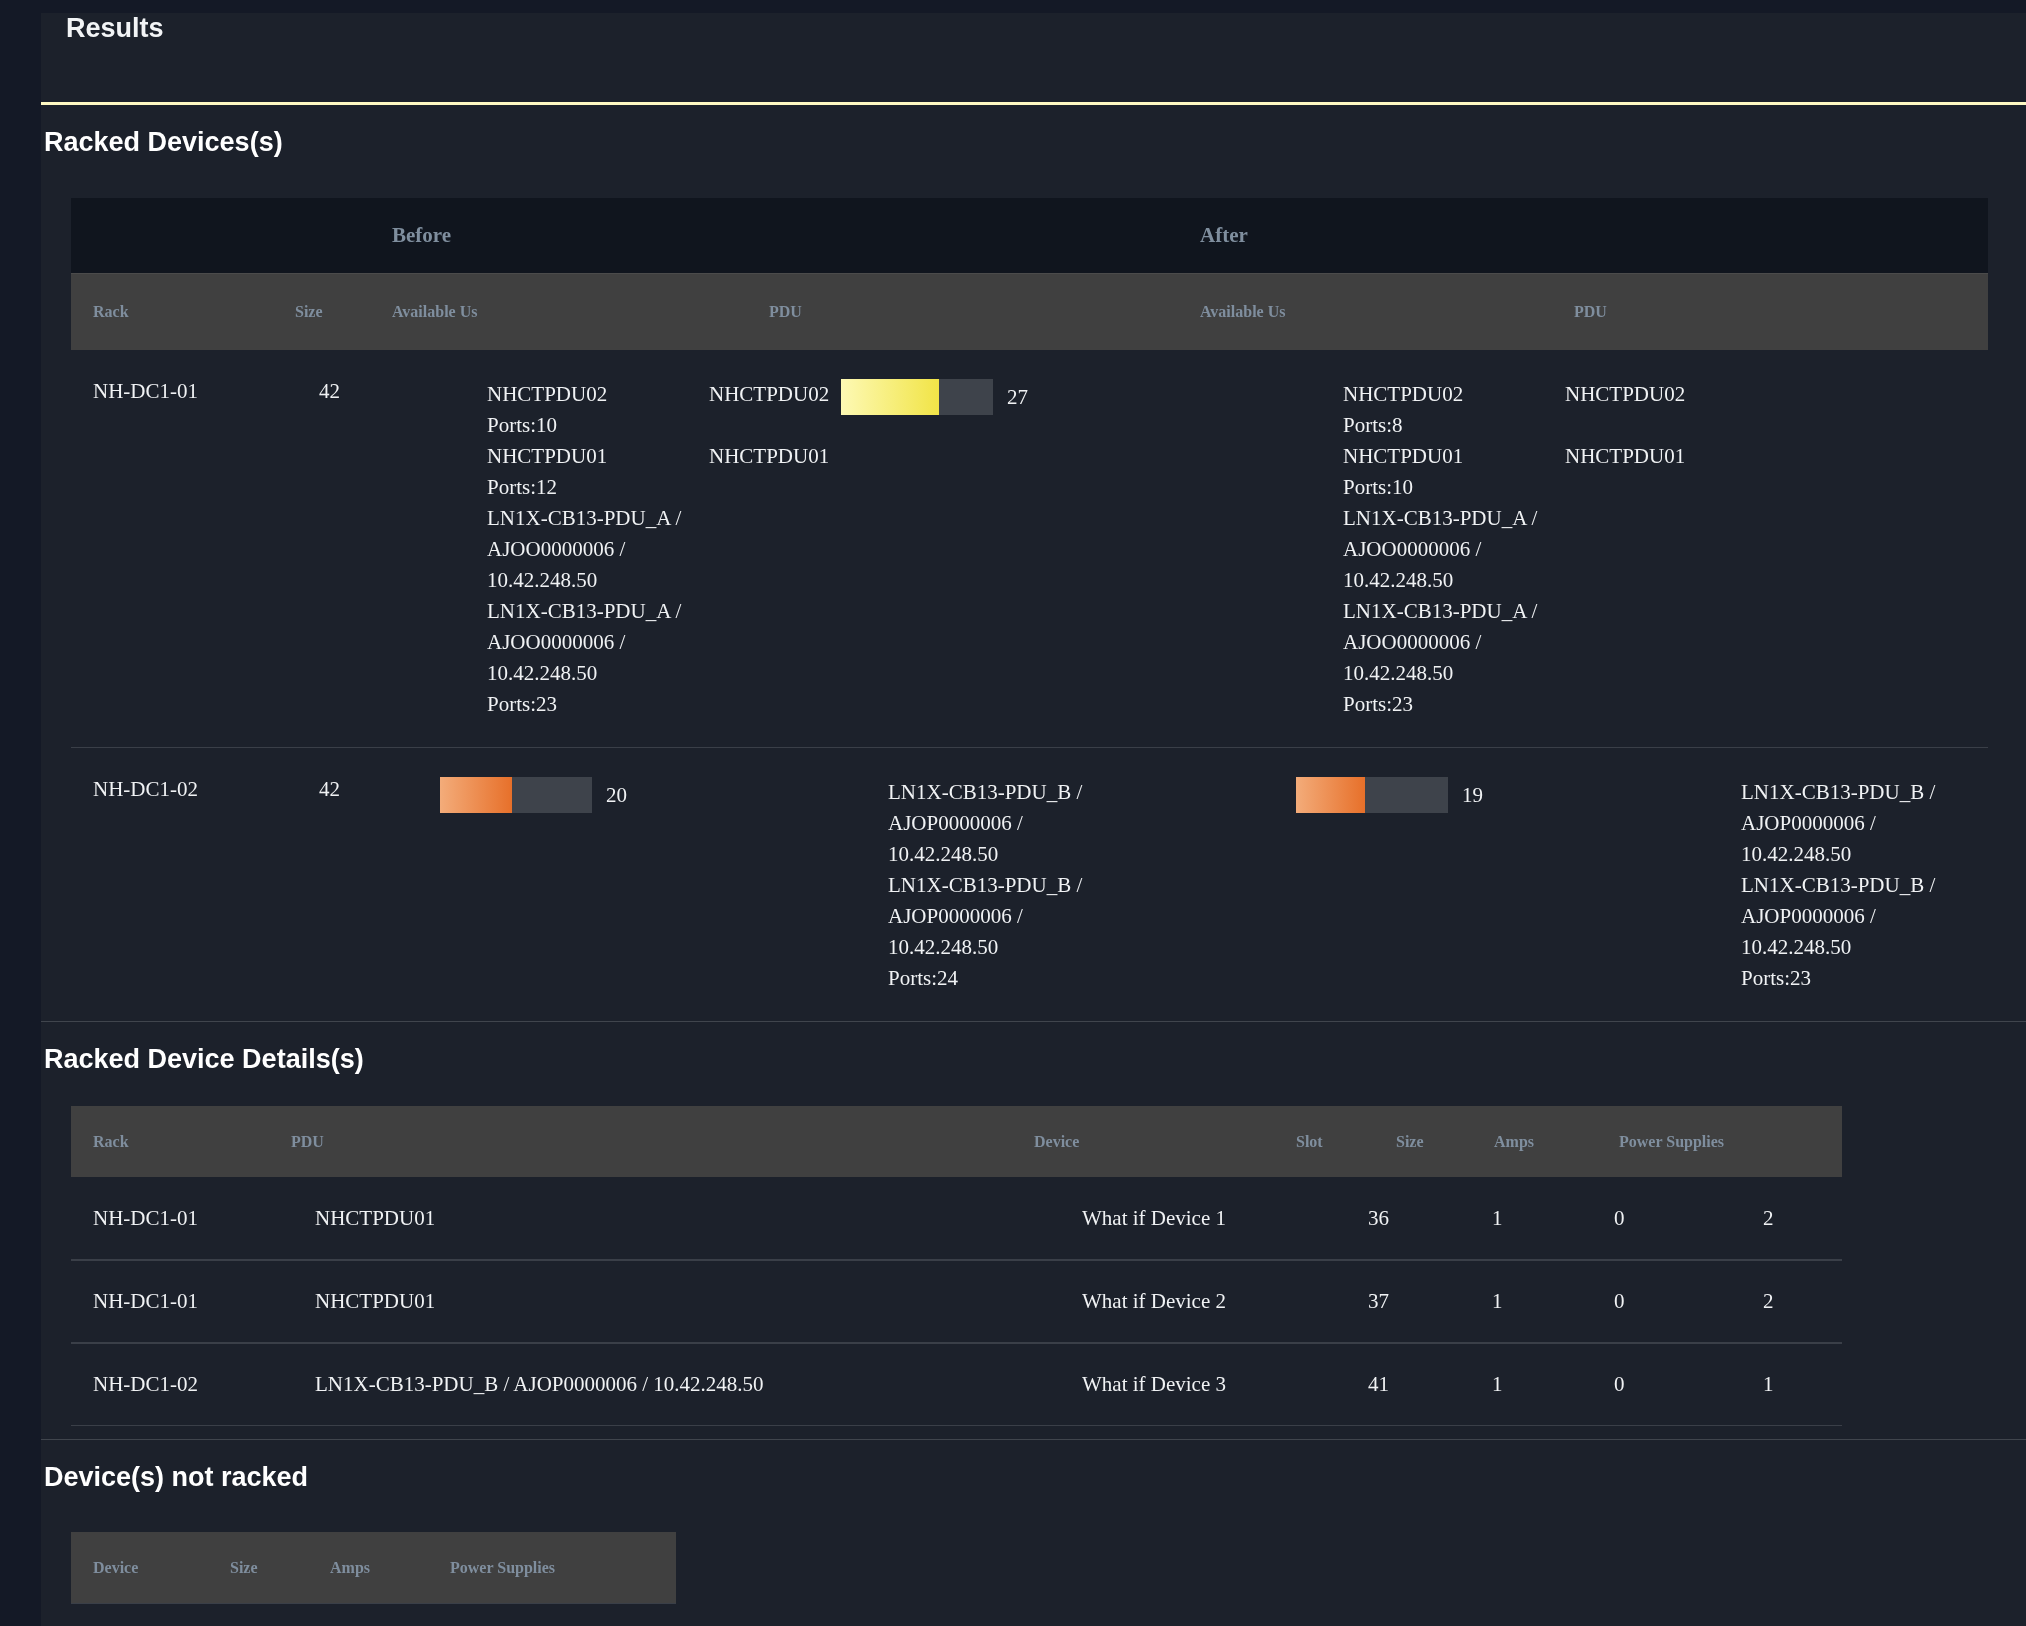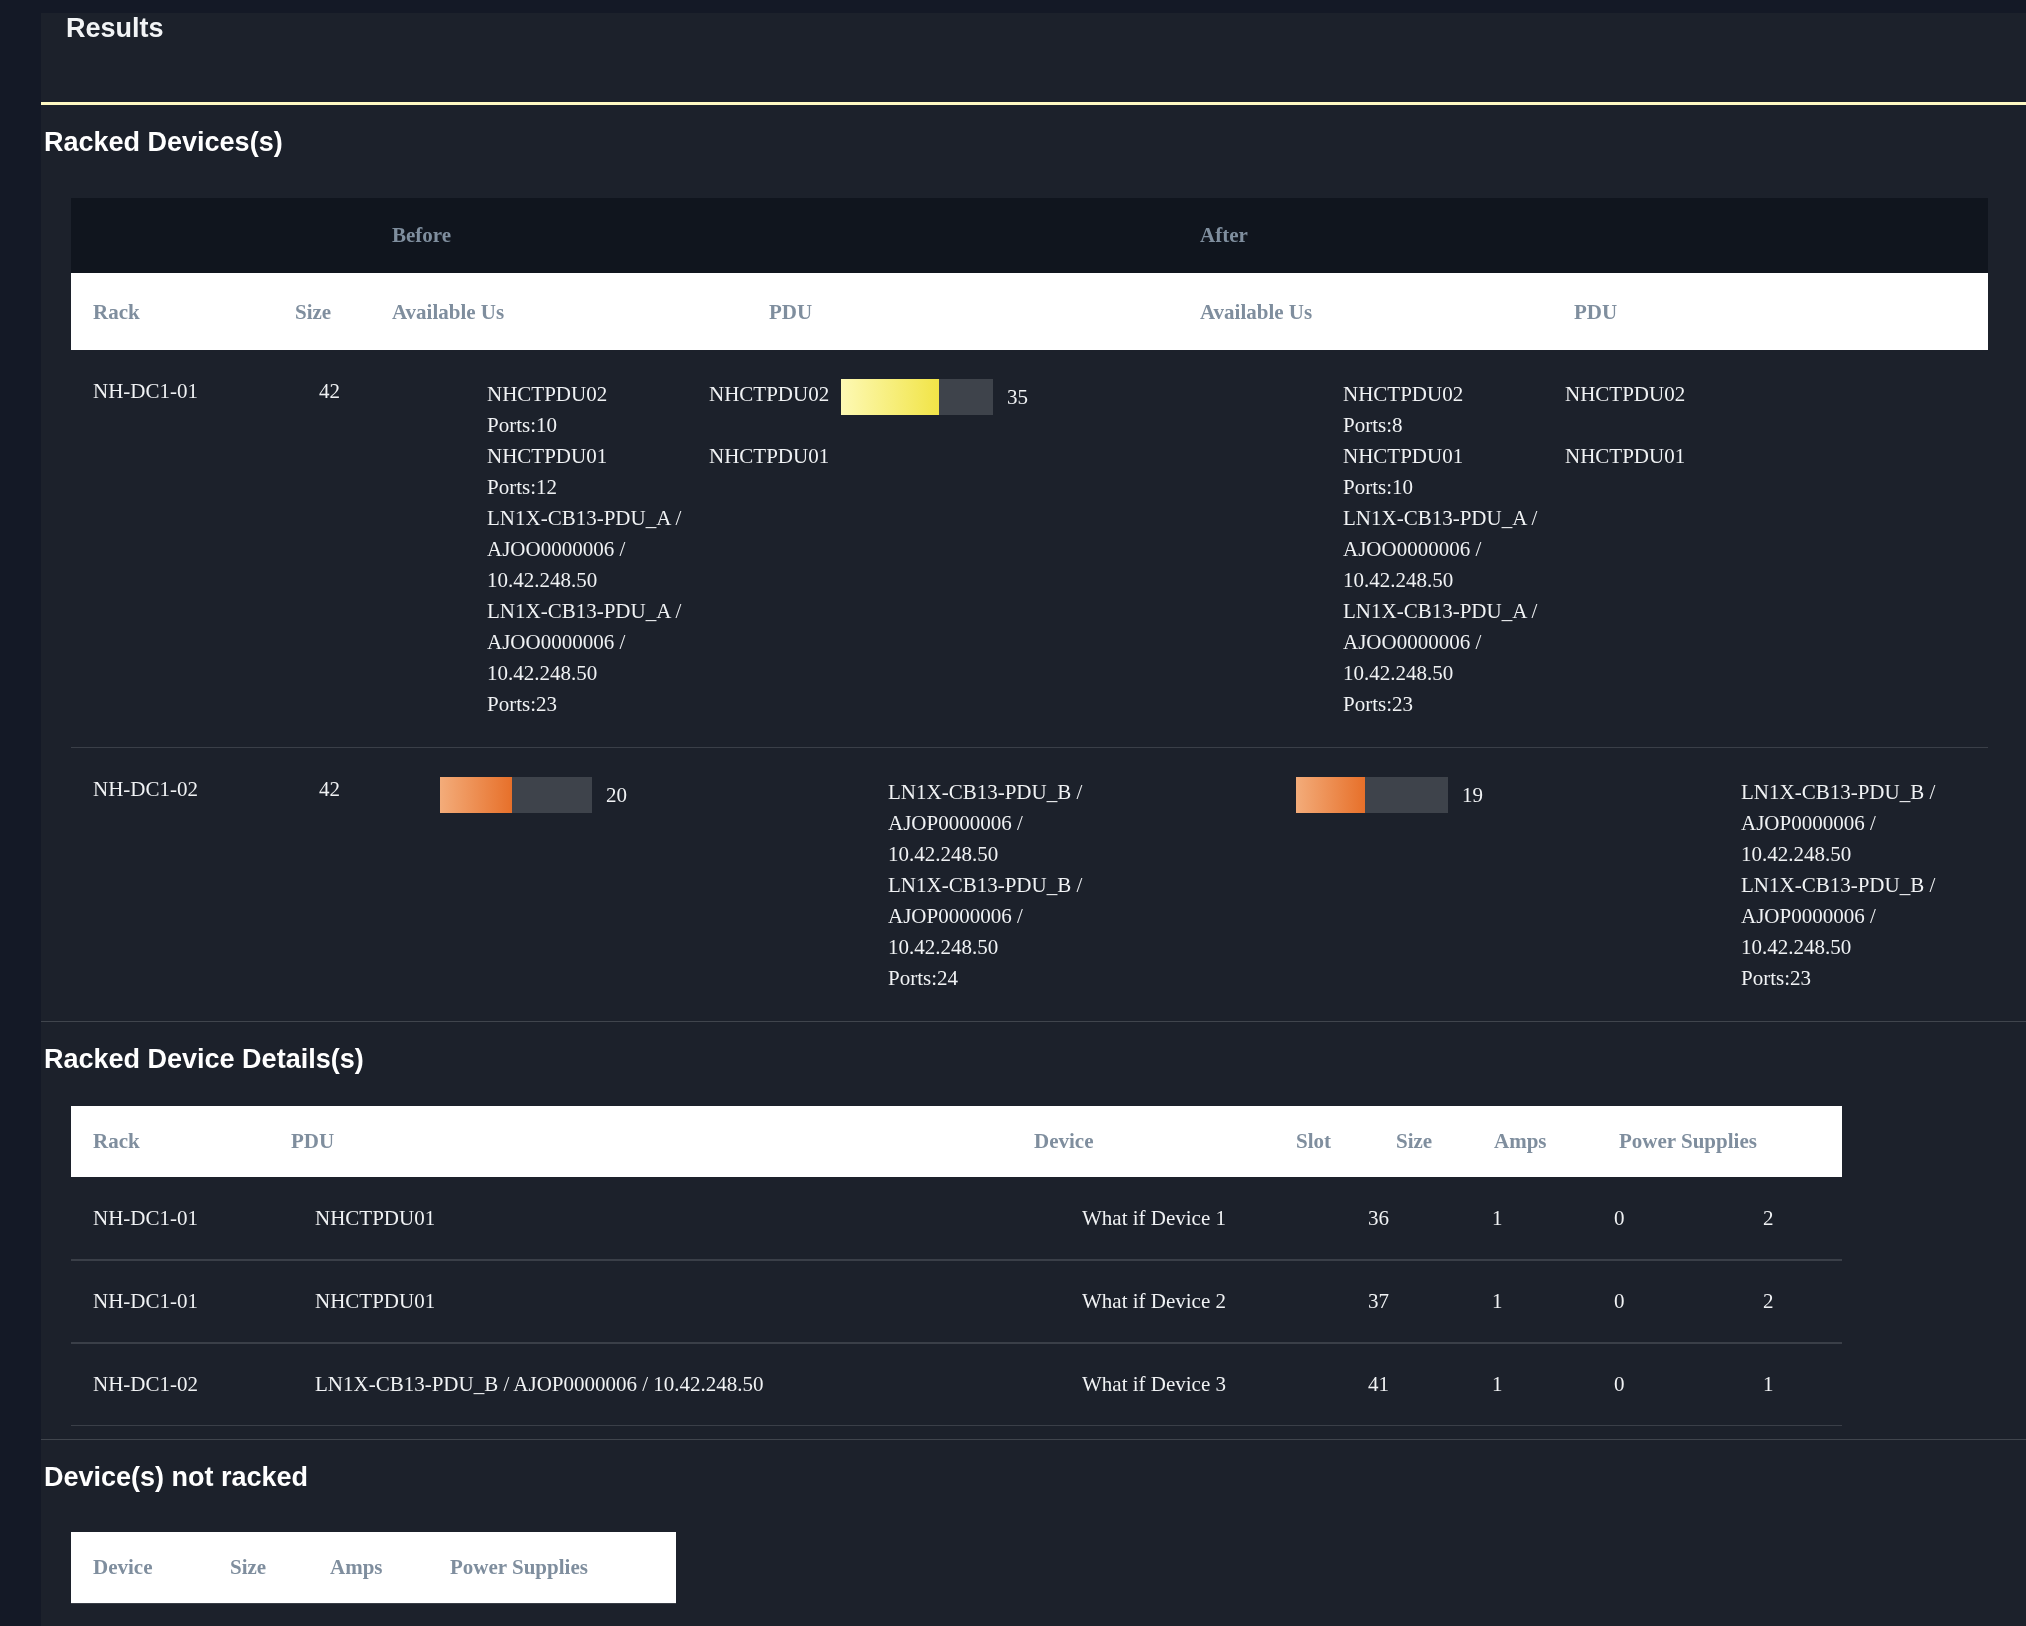--- a/index.html
+++ b/index.html
@@ -16,22 +16,22 @@
   .t-row{display:grid;padding-left:22px;box-sizing:border-box;}
   .t1{width:1917px;margin-top:39px;}
   .t1 .t-row{grid-template-columns:202px 97px 377px 431px 374px 416px;}
   .t2{width:1771px;margin-top:30px;}
   .t2 .t-row{grid-template-columns:198px 743px 262px 100px 98px 125px 223px;}
   .t3{width:605px;margin-top:38px;}
   .t3 .t-row{grid-template-columns:137px 100px 120px 226px;}
 
   .t-group{background:#10151e;height:75px;align-items:center;
            font-size:21px;font-weight:700;color:#7f8e9e;}
-  .t-head{background:#ffffff;height:77px;align-items:center;
-          font-size:21px;font-weight:700;color:#7f8e9e;border-top:1px solid rgba(255,255,255,0.06);}
+  .t-head{background:#404040;height:77px;align-items:center;
+          font-size:16px;font-weight:700;color:#7f8e9e;border-top:1px solid rgba(255,255,255,0.06);}
   .t2 .t-head,.t3 .t-head{height:71px;border-top:none;}
 
   .t-body-row{padding-top:29px;padding-bottom:27px;font-size:21px;color:#f0f2f4;gap:24px;}
   .t-body-row + .t-body-row{border-top:1px solid #3a3f48;}
   .t2 .t-body-row{padding-top:0;padding-bottom:0;height:83px;align-items:center;border-bottom:1px solid #3a3f48;}
   .t3-footline{border-bottom:1px solid #3a3f48;}
 
   .avail-cell{display:flex;align-items:flex-start;gap:14px;}
   .bar-track{width:152px;height:36px;background:#3e434b;flex:none;}
   .bar-fill{height:100%;}
@@ -85,21 +85,21 @@
               <div class="pdu-line">10.42.248.50</div>
               <div class="pdu-line">LN1X-CB13-PDU_A /</div>
               <div class="pdu-line">AJOO0000006 /</div>
               <div class="pdu-line">10.42.248.50</div>
               <div class="pdu-line">Ports:23</div>
             </div>
             <div class="avail-cell">
               <div class="bar-track">
                 <div class="bar-fill" style="background: linear-gradient(90deg, rgb(253, 249, 180), rgb(241, 228, 71)); width: 64.3%;"></div>
               </div>
-              <span class="avail-num">35</span>
+              <span class="avail-num">27</span>
             </div>
             <div class="pdu-cell">
               <div class="pdu-line"><span class="pc1">NHCTPDU02</span><span>NHCTPDU02</span></div>
               <div class="pdu-line">Ports:8</div>
               <div class="pdu-line"><span class="pc1">NHCTPDU01</span><span>NHCTPDU01</span></div>
               <div class="pdu-line">Ports:10</div>
               <div class="pdu-line">LN1X-CB13-PDU_A /</div>
               <div class="pdu-line">AJOO0000006 /</div>
               <div class="pdu-line">10.42.248.50</div>
               <div class="pdu-line">LN1X-CB13-PDU_A /</div>

